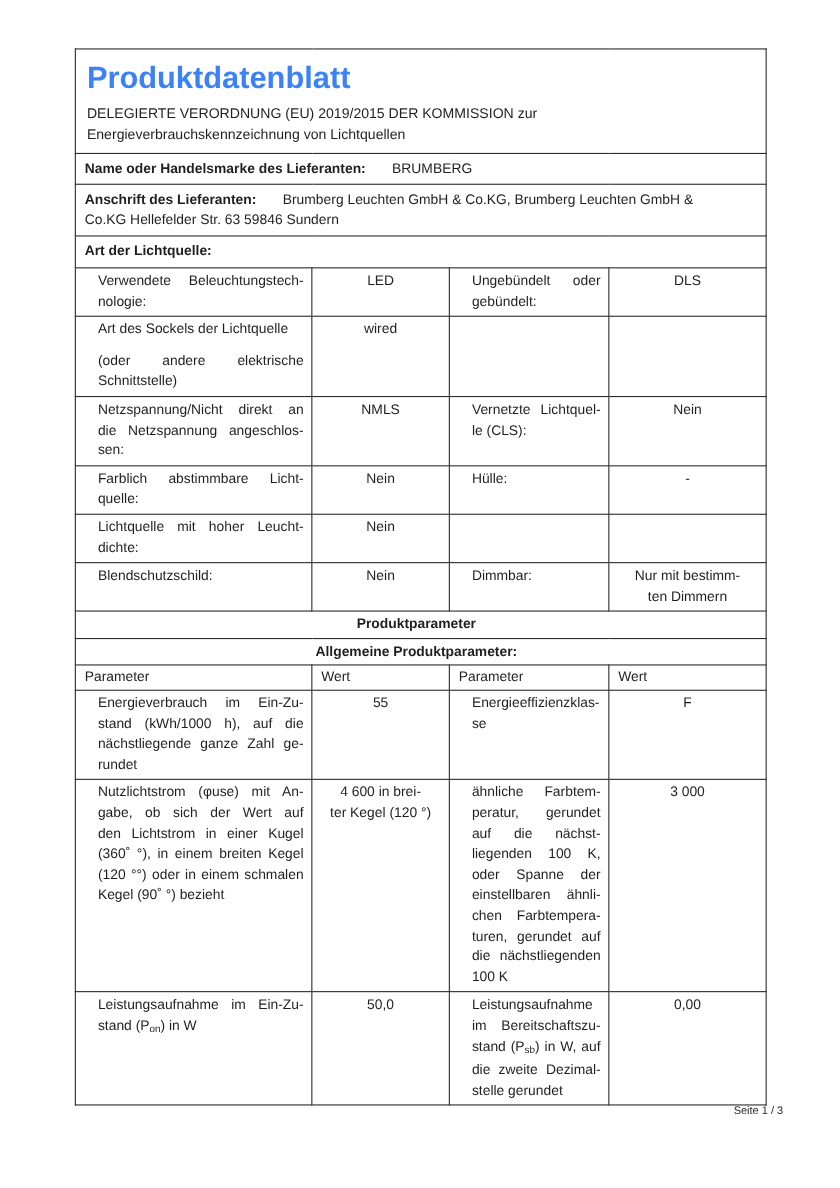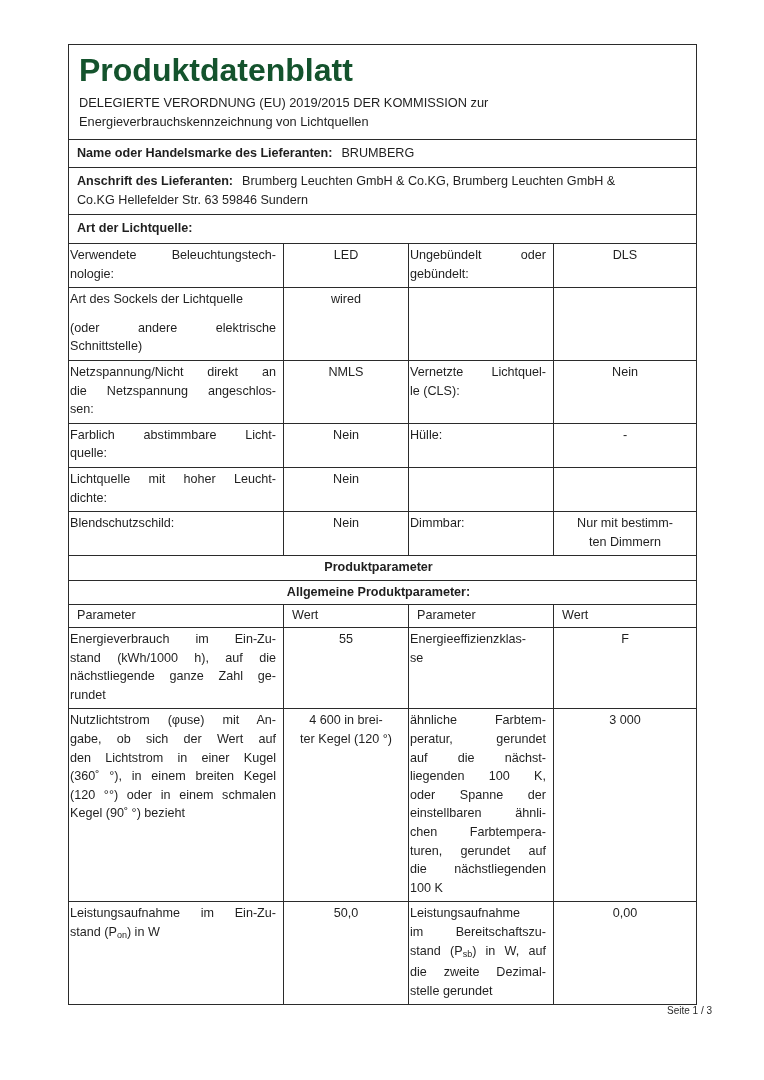--- a/index.html
+++ b/index.html
@@ -15,36 +15,36 @@
   table.doc {
     position: absolute; left: 68px; top: 44px; width: 628px;
     border-collapse: collapse; table-layout: fixed;
     font-size: 12.6px; line-height: 18.6px;
   }
   table.doc td { border: 1.5px solid #2b2b2b; vertical-align: top; overflow: hidden; }
 
   
   td.headblock { padding: 9px 10px 7px 10px; }
   .doc-title {
-    font-size: 32px; line-height: 33px; font-weight: bold;
-    color: #14532d; letter-spacing: 0px; margin-bottom: 7px;
+    font-size: 28px; line-height: 33px; font-weight: bold;
+    color: #3b82f6; letter-spacing: 0px; margin-bottom: 7px;
   }
   .regulation { white-space: pre-line; font-size: 12.8px; line-height: 18.8px; }
 
   
   td.labelrow { padding: 4px 8px 5px 8px; }
   td.labelrow.tall { padding-bottom: 9px; }
-  td.labelrow b { margin-right: 9px; }
+  td.labelrow b { margin-right: 24px; }
   .wrapval { white-space: pre-line; }
 
   
   td.secrow { padding: 4px 8px 5px 8px; font-weight: bold; }
 
   
-  td.param { padding: 2px 7px 4px 1px; }
+  td.param { padding: 2px 7px 4px 20px; }
   td.val   { padding: 2px 4px 4px 4px; text-align: center; }
   .ln { white-space: nowrap; }
   td.param .ln.just { text-align: justify; text-align-last: justify; }
   .gap { height: 10px; }
   sub { font-size: 9px; vertical-align: -2px; }
 
   
   td.centerbold { text-align: center; font-weight: bold; padding: 2px 8px 3px 0; }
   
   td.colhead { padding: 1px 8px 2px 8px; }

